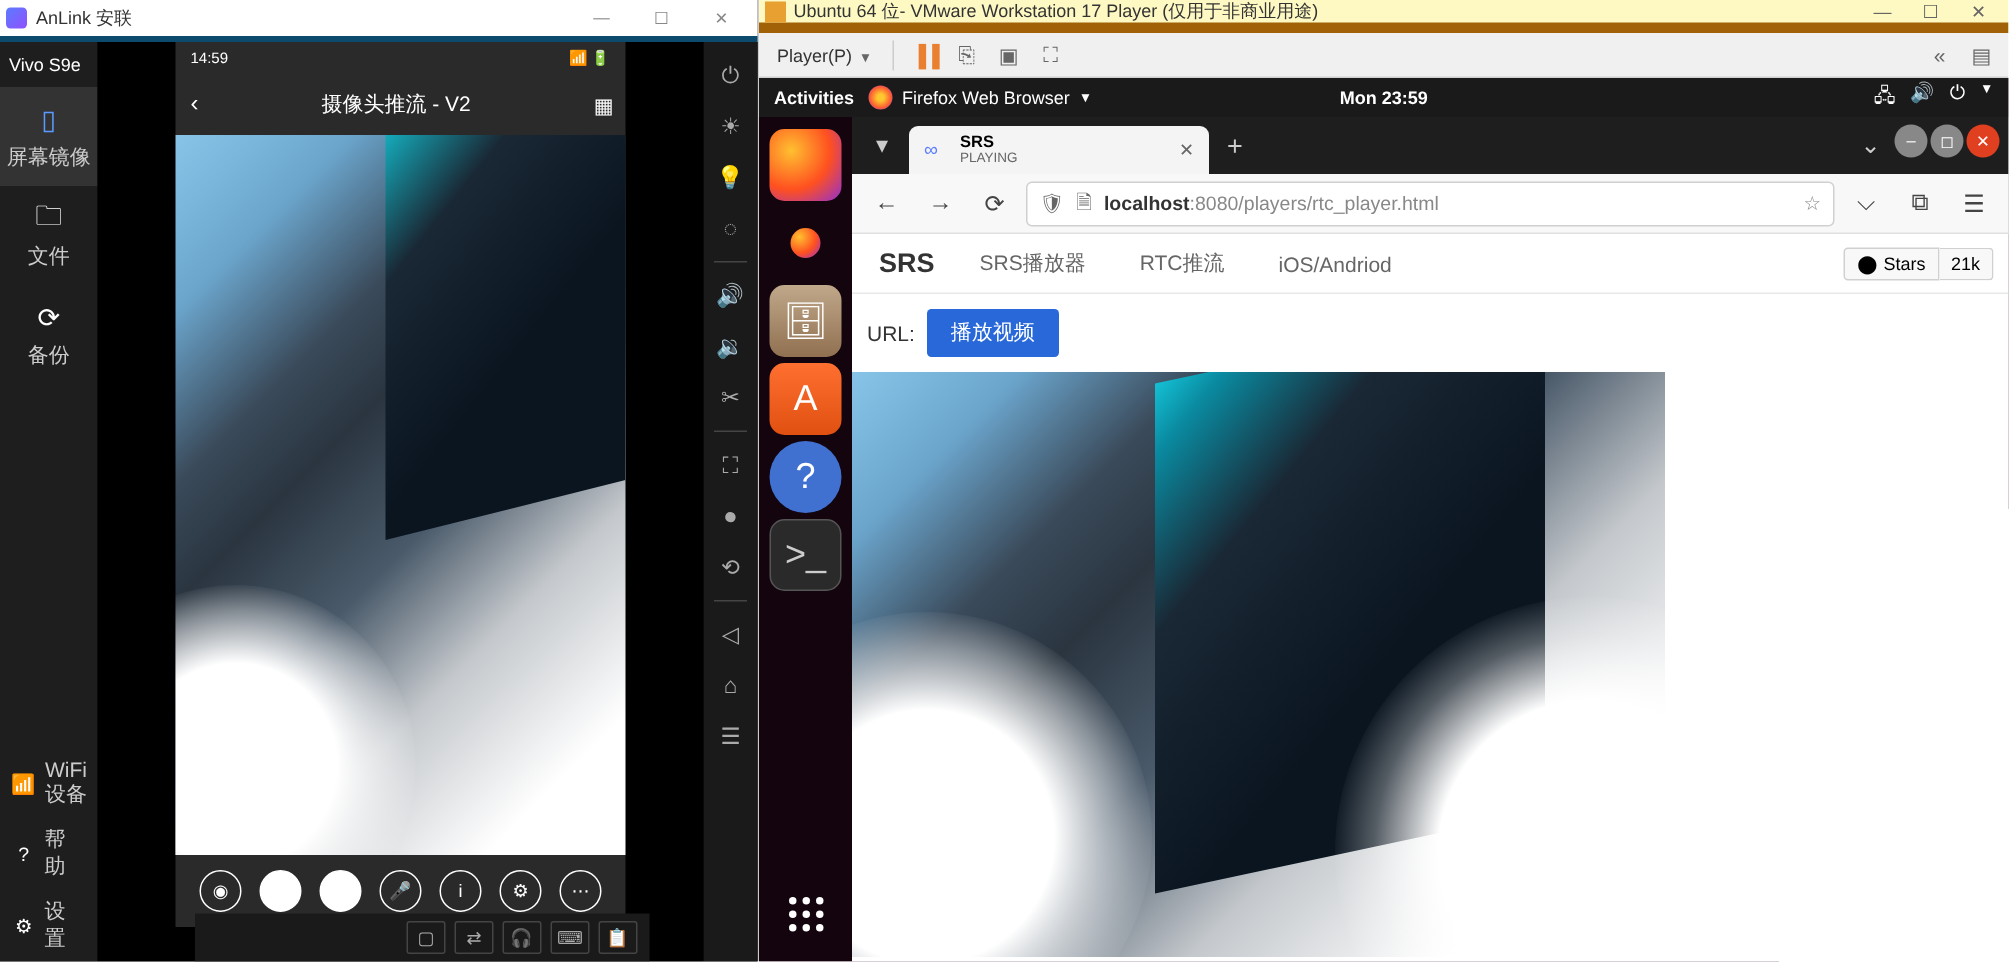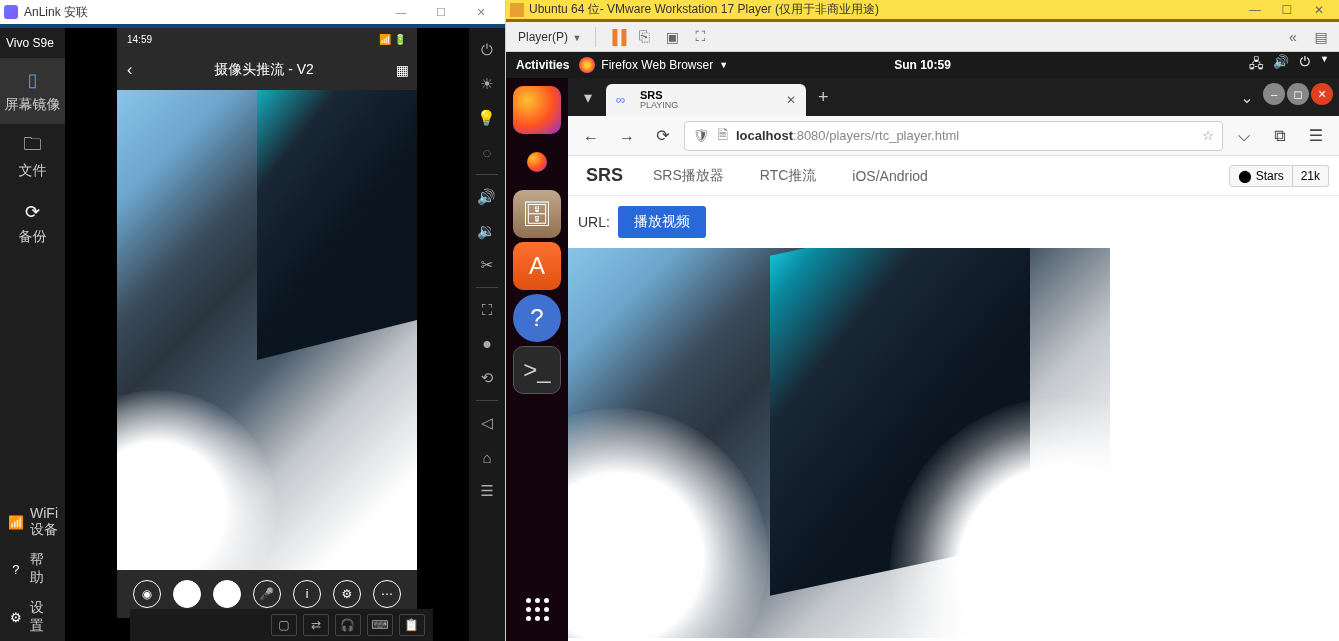--- a/index.html
+++ b/index.html
@@ -33,21 +33,21 @@
 .phone-bottom{height:48px;background:#2a2a2a;display:flex;align-items:center;justify-content:space-around;padding:0 10px;}
 .phone-bottom-btn{width:28px;height:28px;border-radius:50%;border:1.5px solid #fff;display:flex;align-items:center;justify-content:center;color:#fff;font-size:12px;}
 .phone-bottom-btn.solid{background:#fff;}
 .anlink-right-toolbar{width:36px;background:#1a1a1a;display:flex;flex-direction:column;align-items:center;padding:8px 0;gap:6px;}
 .rt-btn{width:28px;height:28px;display:flex;align-items:center;justify-content:center;color:#aaa;cursor:pointer;font-size:15px;}
 .rt-hr{width:22px;height:1px;background:#444;margin:2px 0;}
 .anlink-bottom-bar{position:absolute;bottom:0;left:65px;right:36px;height:32px;background:#1a1a1a;display:flex;align-items:center;justify-content:flex-end;gap:6px;padding:0 8px;}
 .bb-btn{width:26px;height:22px;display:flex;align-items:center;justify-content:center;color:#aaa;cursor:pointer;border:1px solid #444;border-radius:2px;font-size:12px;}
 
 .vmware{flex:1;height:641px;display:flex;flex-direction:column;border-left:1px solid #ccc;}
-.vm-title{height:22px;background:#fde047;border-bottom:3px solid #a16207;display:flex;align-items:center;padding:0 4px;font-size:12px;color:#333;}
+.vm-title{height:22px;background:#fef9c3;border-bottom:7px solid #a16207;display:flex;align-items:center;padding:0 4px;font-size:12px;color:#333;}
 .vm-logo{width:14px;height:14px;background:#e8a030;margin-right:5px;display:inline-block;}
 .vm-title-txt{flex:1;}
 .vm-winbtn{width:32px;height:22px;display:flex;align-items:center;justify-content:center;color:#666;font-size:12px;cursor:pointer;}
 .vm-toolbar{height:30px;background:#f0f0f0;border-bottom:1px solid #d0d0d0;display:flex;align-items:center;padding:0 6px;font-size:12px;color:#333;gap:4px;}
 .vm-menu{padding:2px 6px;cursor:pointer;}
 .vm-drop{color:#666;font-size:9px;margin-left:2px;}
 .vm-sep{width:1px;height:20px;background:#ccc;margin:0 4px;}
 .vm-tb-btn{width:24px;height:24px;display:flex;align-items:center;justify-content:center;cursor:pointer;font-size:14px;color:#666;}
 .vm-pause{color:#e88030;font-size:14px;letter-spacing:-1px;}
 .vm-tb-right{margin-left:auto;display:flex;gap:4px;align-items:center;}
@@ -229,21 +229,21 @@
   </div>
 
   <div class="ubuntu">
     <div class="gnome-top" style="position:relative;">
       <span class="gnome-activities">Activities</span>
       <span class="gnome-ff">
         <span class="gnome-ff-icon"></span>
         <span>Firefox Web Browser</span>
         <span style="font-size:9px;"> ▼</span>
       </span>
-      <span class="gnome-clock">Sun 10:59</span>
+      <span class="gnome-clock">Mon 23:59</span>
       <span class="gnome-tray">
         <span>🖧</span>
         <span>🔊</span>
         <span>⏻</span>
         <span style="font-size:9px;">▼</span>
       </span>
     </div>
 
     <div class="gnome-body">
       <div class="dock">

